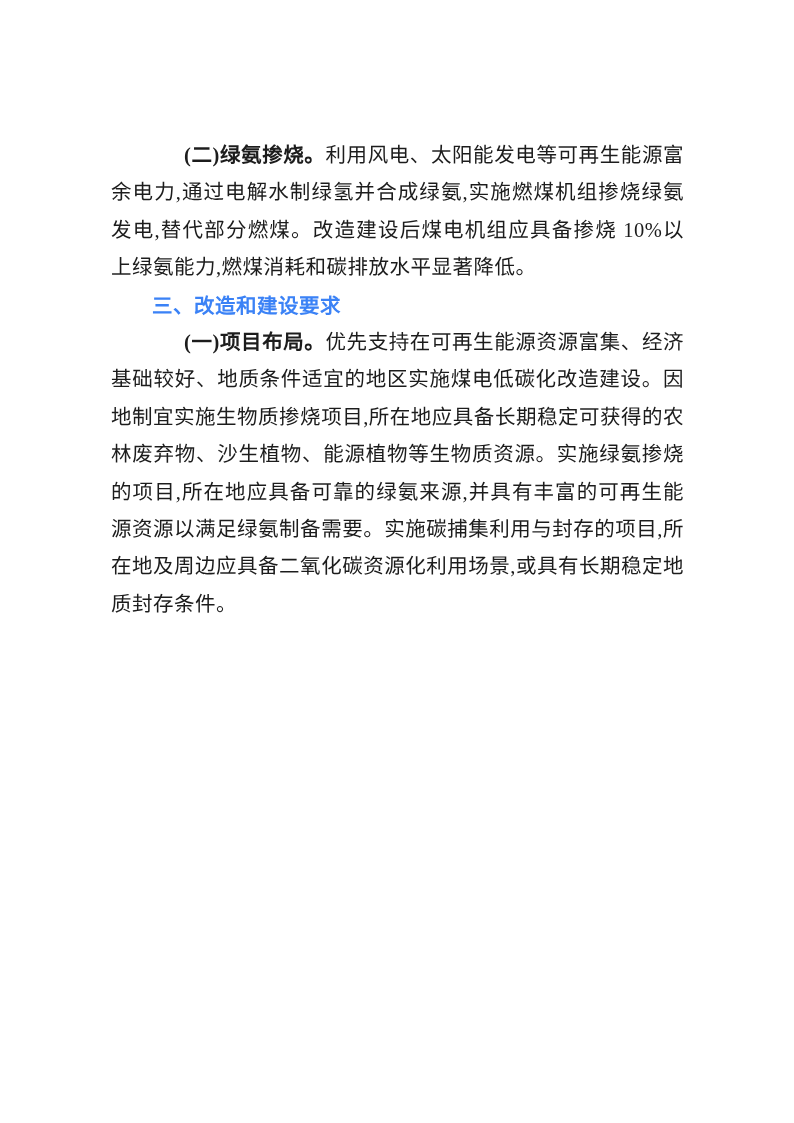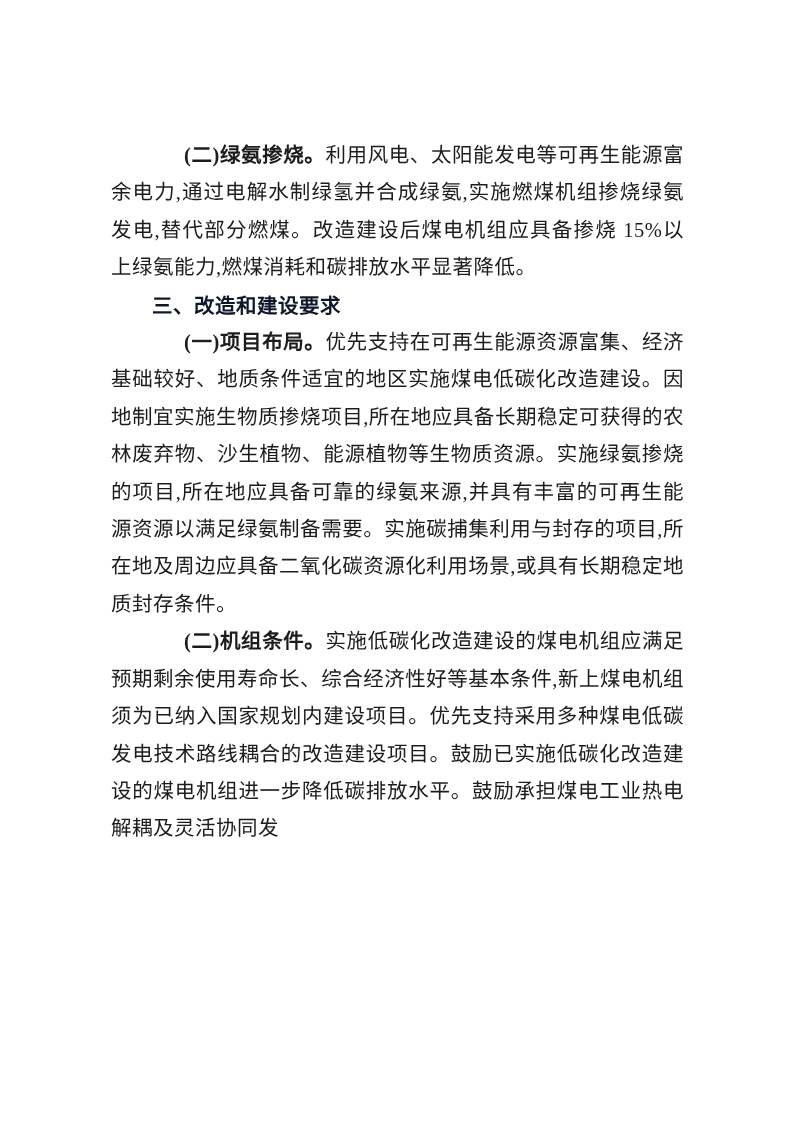--- a/index.html
+++ b/index.html
@@ -36,26 +36,25 @@
     margin-left: 32px;
   }
   h2.heading {
     margin: 0;
     padding: 0;
     text-indent: 2em;
     font-family: "Liberation Sans", "DejaVu Sans", sans-serif;
     font-weight: 700;
     font-size: 20.5px;
     line-height: 37.4px;
-    color: #0f172a;
+    color: #3b82f6;
   }
 </style>
 </head>
 <body>
 
 <div class="page">
   <div class="doc-body" id="doc-body">
-      <p class="para"><span class="lead">(二)绿氨掺烧。</span><span class="ptext">利用风电、太阳能发电等可再生能源富余电力,通过电解水制绿氢并合成绿氨,实施燃煤机组掺烧绿氨发电,替代部分燃煤。改造建设后煤电机组应具备掺烧 15%以上绿氨能力,燃煤消耗和碳排放水平显著降低。</span></p>
+      <p class="para"><span class="lead">(二)绿氨掺烧。</span><span class="ptext">利用风电、太阳能发电等可再生能源富余电力,通过电解水制绿氢并合成绿氨,实施燃煤机组掺烧绿氨发电,替代部分燃煤。改造建设后煤电机组应具备掺烧 10%以上绿氨能力,燃煤消耗和碳排放水平显著降低。</span></p>
       <h2 class="heading">三、改造和建设要求</h2>
       <p class="para"><span class="lead">(一)项目布局。</span><span class="ptext">优先支持在可再生能源资源富集、经济基础较好、地质条件适宜的地区实施煤电低碳化改造建设。因地制宜实施生物质掺烧项目,所在地应具备长期稳定可获得的农林废弃物、沙生植物、能源植物等生物质资源。实施绿氨掺烧的项目,所在地应具备可靠的绿氨来源,并具有丰富的可再生能源资源以满足绿氨制备需要。实施碳捕集利用与封存的项目,所在地及周边应具备二氧化碳资源化利用场景,或具有长期稳定地质封存条件。</span></p>
-      <p class="para"><span class="lead">(二)机组条件。</span><span class="ptext">实施低碳化改造建设的煤电机组应满足预期剩余使用寿命长、综合经济性好等基本条件,新上煤电机组须为已纳入国家规划内建设项目。优先支持采用多种煤电低碳发电技术路线耦合的改造建设项目。鼓励已实施低碳化改造建设的煤电机组进一步降低碳排放水平。鼓励承担煤电工业热电解耦及灵活协同发</span></p>
     </div>
 </div>
 
 </body></html>

